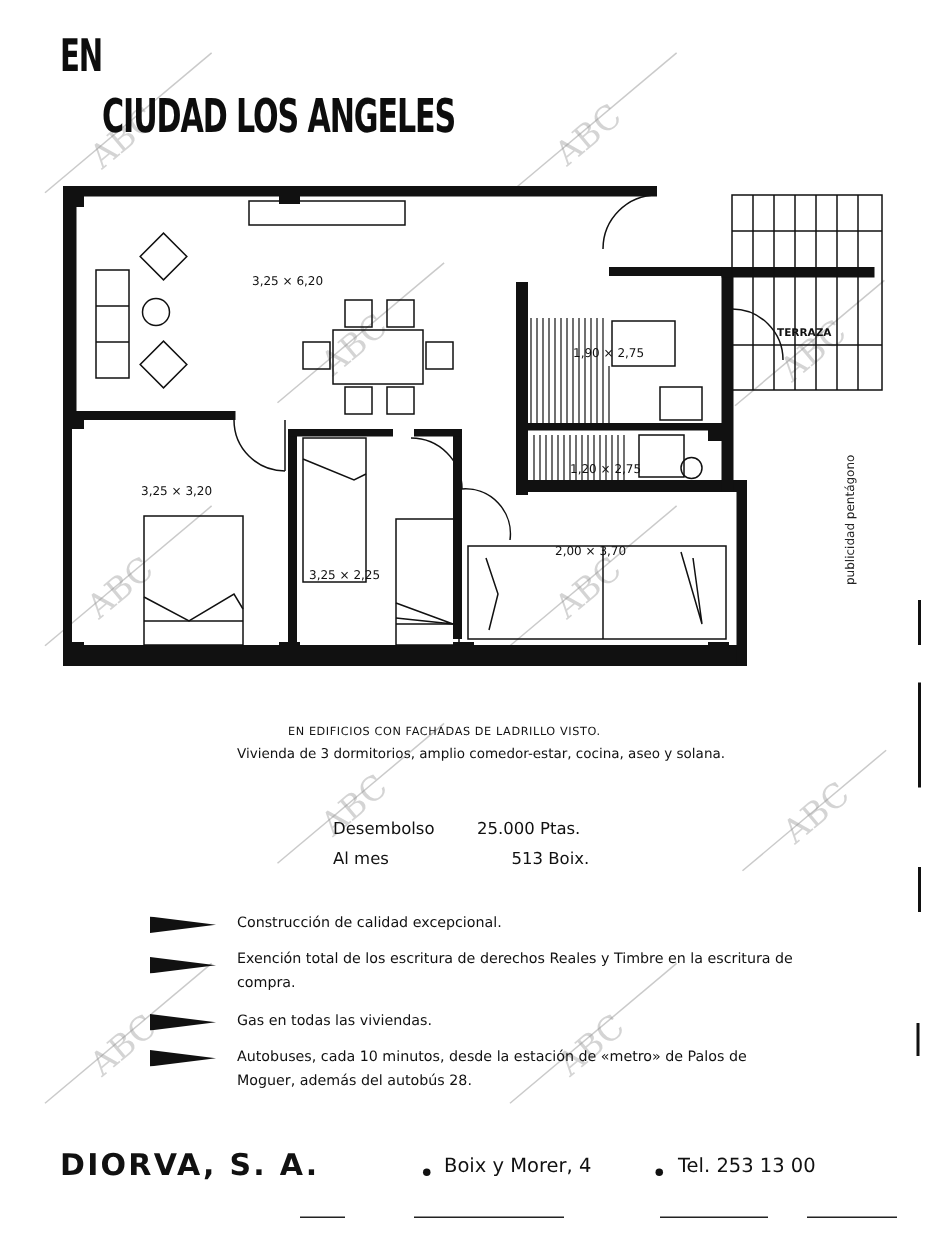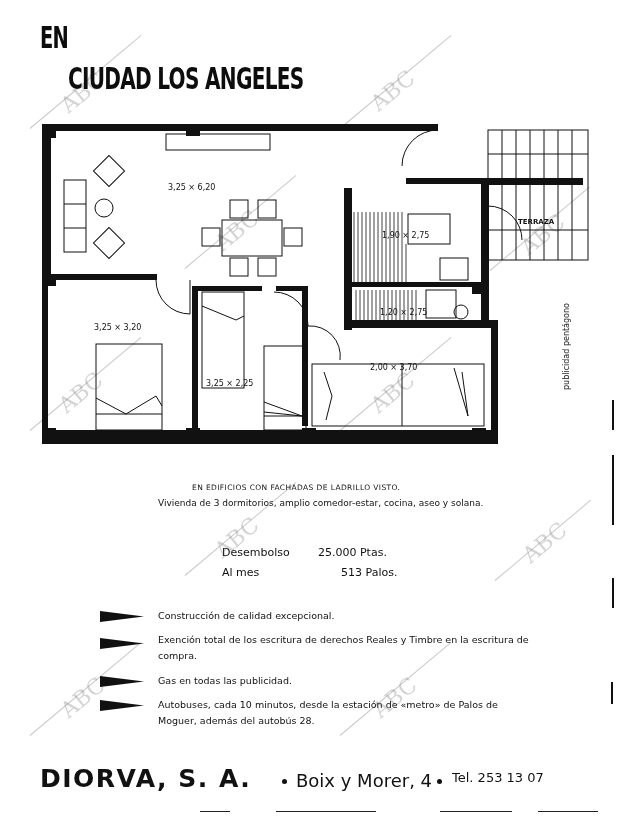--- a/index.html
+++ b/index.html
@@ -40,22 +40,22 @@
   .price-label { display: inline-block; width: 96px; }
   #price-2 .price-amt { display: inline-block; width: 40px; text-align: right; margin-left: 4px; }
 
   .bullet { position: absolute; left: 100px; width: 44px; height: 11px; }
   .bullet-text { position: absolute; left: 158px; width: 372px; font-size: 9.5px; line-height: 16px; }
   #b1 { top: 611px; } #bt1 { top: 608px; }
   #b2 { top: 638px; } #bt2 { top: 632px; }
   #b3 { top: 676px; } #bt3 { top: 673px; }
   #b4 { top: 700px; } #bt4 { top: 697px; }
 
-  #company { left: 40px; top: 764px; font-size: 25px; font-weight: bold; letter-spacing: 1.5px; white-space: nowrap; }
-  #address { left: 296px; top: 770px; font-size: 18px; white-space: nowrap; }
+  #company { left: 40px; top: 764px; font-size: 20px; font-weight: bold; letter-spacing: 1.5px; white-space: nowrap; }
+  #address { left: 296px; top: 770px; font-size: 13px; white-space: nowrap; }
   #phone { left: 452px; top: 770px; font-size: 13px; white-space: nowrap; }
   .dot { position: absolute; width: 5px; height: 5px; border-radius: 50%; background: #111; top: 779px; }
 
   .watermark {
     position: absolute; font-family: "DejaVu Serif", serif; font-size: 22px;
     color: rgba(160,160,160,0.45); transform: rotate(-40deg); white-space: nowrap;
   }
   .wm-line { position: absolute; height: 1px; background: rgba(150,150,150,0.5); transform-origin: left center; transform: rotate(-40deg); }
   .edge-mark { position: absolute; width: 2px; background: #111; }
   .bottom-rule { position: absolute; height: 1px; background: #222; }
@@ -221,45 +221,45 @@
   <span>publicidad pentágono</span>
 </div>
 
 <div id="spec-caps" class="abs">EN EDIFICIOS CON FACHADAS DE LADRILLO VISTO.</div>
 <div id="spec-desc" class="abs">Vivienda de 3 dormitorios, amplio comedor-estar, cocina, aseo y solana.</div>
 
 <div id="price-1" class="price-row">
   <span class="price-label">Desembolso</span><span>25.000 Ptas.</span>
 </div>
 <div id="price-2" class="price-row">
-  <span class="price-label">Al mes</span><span class="price-amt">513</span> <span>Palos.</span>
+  <span class="price-label">Al mes</span><span class="price-amt">513</span> <span>Boix.</span>
 </div>
 
 <svg id="b1" class="bullet" viewBox="0 0 44 11">
     <polygon points="0,0 16,2 44,5.5 16,9 0,11" fill="#111"></polygon>
   </svg>
 <div id="bt1" class="bullet-text">Construcción de calidad excepcional.</div>
 <svg id="b2" class="bullet" viewBox="0 0 44 11">
     <polygon points="0,0 16,2 44,5.5 16,9 0,11" fill="#111"></polygon>
   </svg>
 <div id="bt2" class="bullet-text">Exención total de los escritura de derechos Reales y Timbre en la escritura de compra.</div>
 <svg id="b3" class="bullet" viewBox="0 0 44 11">
     <polygon points="0,0 16,2 44,5.5 16,9 0,11" fill="#111"></polygon>
   </svg>
-<div id="bt3" class="bullet-text">Gas en todas las publicidad.</div>
+<div id="bt3" class="bullet-text">Gas en todas las viviendas.</div>
 <svg id="b4" class="bullet" viewBox="0 0 44 11">
     <polygon points="0,0 16,2 44,5.5 16,9 0,11" fill="#111"></polygon>
   </svg>
 <div id="bt4" class="bullet-text">Autobuses, cada 10 minutos, desde la estación de «metro» de Palos de Moguer, además del autobús 28.</div>
 
 <div id="company" class="abs">DIORVA, S. A.</div>
 <div class="dot" style="left:282px"></div>
 <div id="address" class="abs">Boix y Morer, 4</div>
 <div class="dot" style="left:437px"></div>
-<div id="phone" class="abs">Tel. 253 13 07</div>
+<div id="phone" class="abs">Tel. 253 13 00</div>
 
 <div class="edge-mark" style="left:612px;top:400px;height:30px"></div>
 <div class="edge-mark" style="left:612px;top:455px;height:70px"></div>
 <div class="edge-mark" style="left:612px;top:578px;height:30px"></div>
 <div class="edge-mark" style="left:611px;top:682px;height:22px"></div>
 <div class="bottom-rule" style="left:200px;top:811px;width:30px"></div>
 <div class="bottom-rule" style="left:276px;top:811px;width:100px"></div>
 <div class="bottom-rule" style="left:440px;top:811px;width:72px"></div>
 <div class="bottom-rule" style="left:538px;top:811px;width:60px"></div>
 

